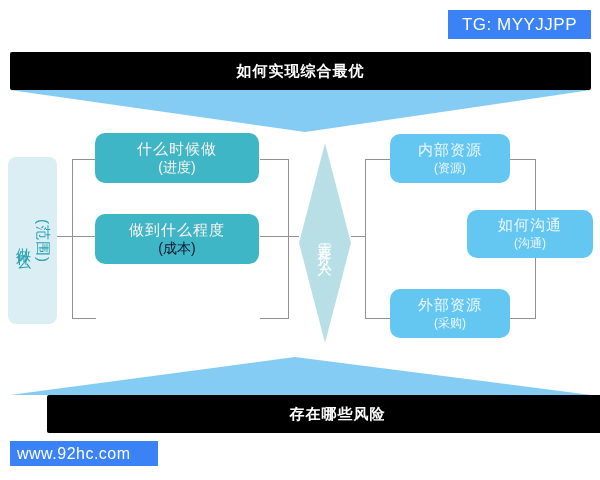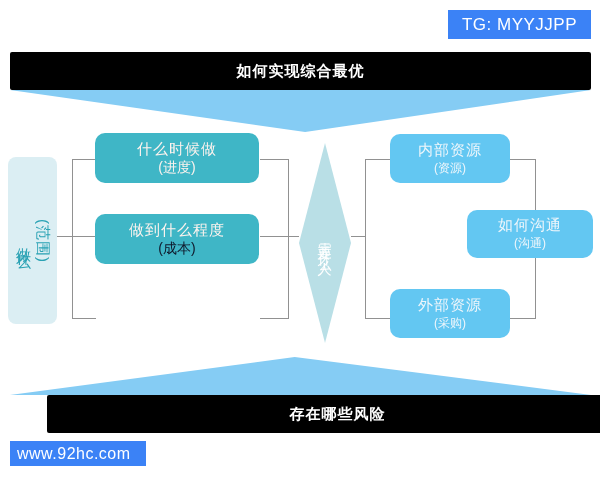--- a/index.html
+++ b/index.html
@@ -10,21 +10,21 @@
   }
   .stage { position: absolute; left: 0; top: 0; width: 600px; height: 480px; background: #ffffff; }
 
   
   .badge {
     position: absolute; background: #3b82f6; color: #ffffff;
     display: flex; align-items: center; justify-content: center;
     font-size: 17px; letter-spacing: 0.5px;
   }
   .tg-badge { left: 448px; top: 10px; width: 143px; height: 29px; }
-  .site-badge { left: 10px; top: 441px; width: 136px; height: 25px; font-size: 16px; justify-content: flex-start; padding-left: 7px; }
+  .site-badge { left: 10px; top: 441px; width: 148px; height: 25px; font-size: 16px; justify-content: flex-start; padding-left: 7px; }
 
   
   .banner {
     position: absolute; left: 10px; width: 581px; height: 38px;
     background: #000000; color: #ffffff; font-weight: bold; font-size: 15px;
     letter-spacing: 1px; display: flex; align-items: center; justify-content: center;
     border-radius: 2px;
   }
   .banner-top { top: 52px; }
   .banner-bottom { top: 395px; margin-left: 37px; }

